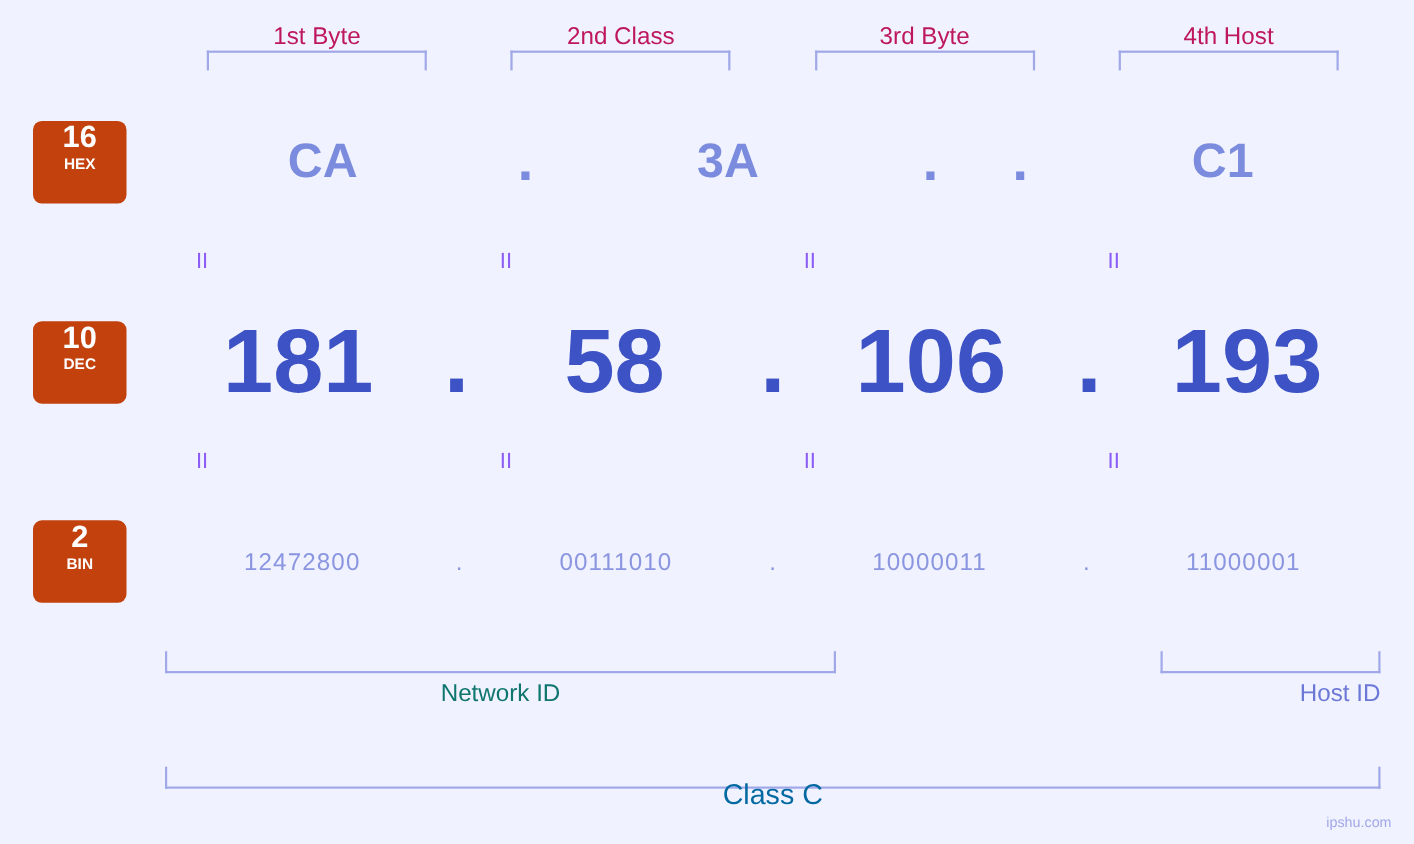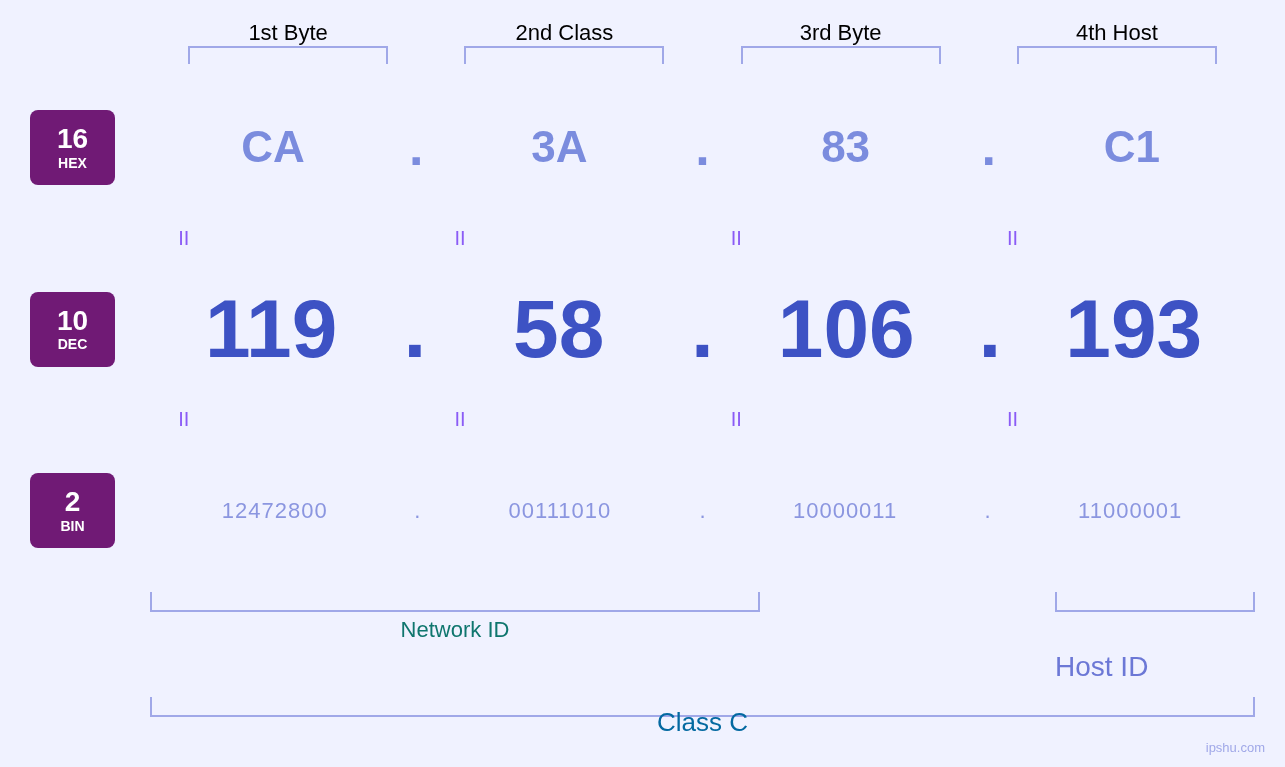--- a/index.html
+++ b/index.html
@@ -23,21 +23,21 @@
 
     
     .byte-labels {
       display: flex;
       margin-left: 120px;
       margin-bottom: 0px;
       justify-content: space-around;
     }
 
     .byte-label {
-      color: #000000;
+      color: #be185d;
       font-size: 22px;
       text-align: center;
       width: 220px;
     }
 
     
     .bracket-row {
       display: flex;
       margin-left: 120px;
       justify-content: space-around;
@@ -48,26 +48,26 @@
       width: 200px;
       height: 18px;
       border-top: 2px solid #a0a8e8;
       border-left: 2px solid #a0a8e8;
       border-right: 2px solid #a0a8e8;
     }
 
     .base-badge {
       width: 85px;
       height: 75px;
-      background: #701a75;
+      background: #c2410c;
       border-radius: 8px;
       display: flex;
       flex-direction: column;
       align-items: center;
-      justify-content: center;
+      justify-content: flex-start;
       margin-right: 10px;
       flex-shrink: 0;
     }
 
     .base-number {
       color: white;
       font-size: 28px;
       font-weight: bold;
       line-height: 1.1;
     }
@@ -184,24 +184,23 @@
       text-align: center;
       color: #0f766e;
       font-size: 22px;
     }
 
     .host-label {
       position: absolute;
       right: 0;
       top: 25px;
       width: 200px;
-      text-align: left;
+      text-align: right;
       color: #6c78d6;
-      font-size: 28px;
-      margin-top: 34px;
+      font-size: 22px;
     }
 
     
     .class-bracket-area {
       margin-left: 120px;
       position: relative;
       height: 60px;
       margin-top: 5px;
     }
 
@@ -274,23 +273,20 @@
     </div>
     <div class="values-area">
       <div class="byte-value">
         <span class="hex-value">CA</span>
       </div>
       <span class="hex-dot">.</span>
       <div class="byte-value">
         <span class="hex-value">3A</span>
       </div>
       <span class="hex-dot">.</span>
-      <div class="byte-value">
-        <span class="hex-value">83</span>
-      </div>
       <span class="hex-dot">.</span>
       <div class="byte-value">
         <span class="hex-value">C1</span>
       </div>
     </div>
   </div>
 
   <div class="equals-row">
     <div class="equals-item">II</div>
     <div class="equals-item">II</div>
@@ -300,21 +296,21 @@
 
   <div class="flex-row">
     <div class="spacer-left">
       <div class="base-badge">
         <span class="base-number">10</span>
         <span class="base-label">DEC</span>
       </div>
     </div>
     <div class="values-area">
       <div class="byte-value">
-        <span class="dec-value">119</span>
+        <span class="dec-value">181</span>
       </div>
       <span class="dec-dot">.</span>
       <div class="byte-value">
         <span class="dec-value">58</span>
       </div>
       <span class="dec-dot">.</span>
       <div class="byte-value">
         <span class="dec-value">106</span>
       </div>
       <span class="dec-dot">.</span>

